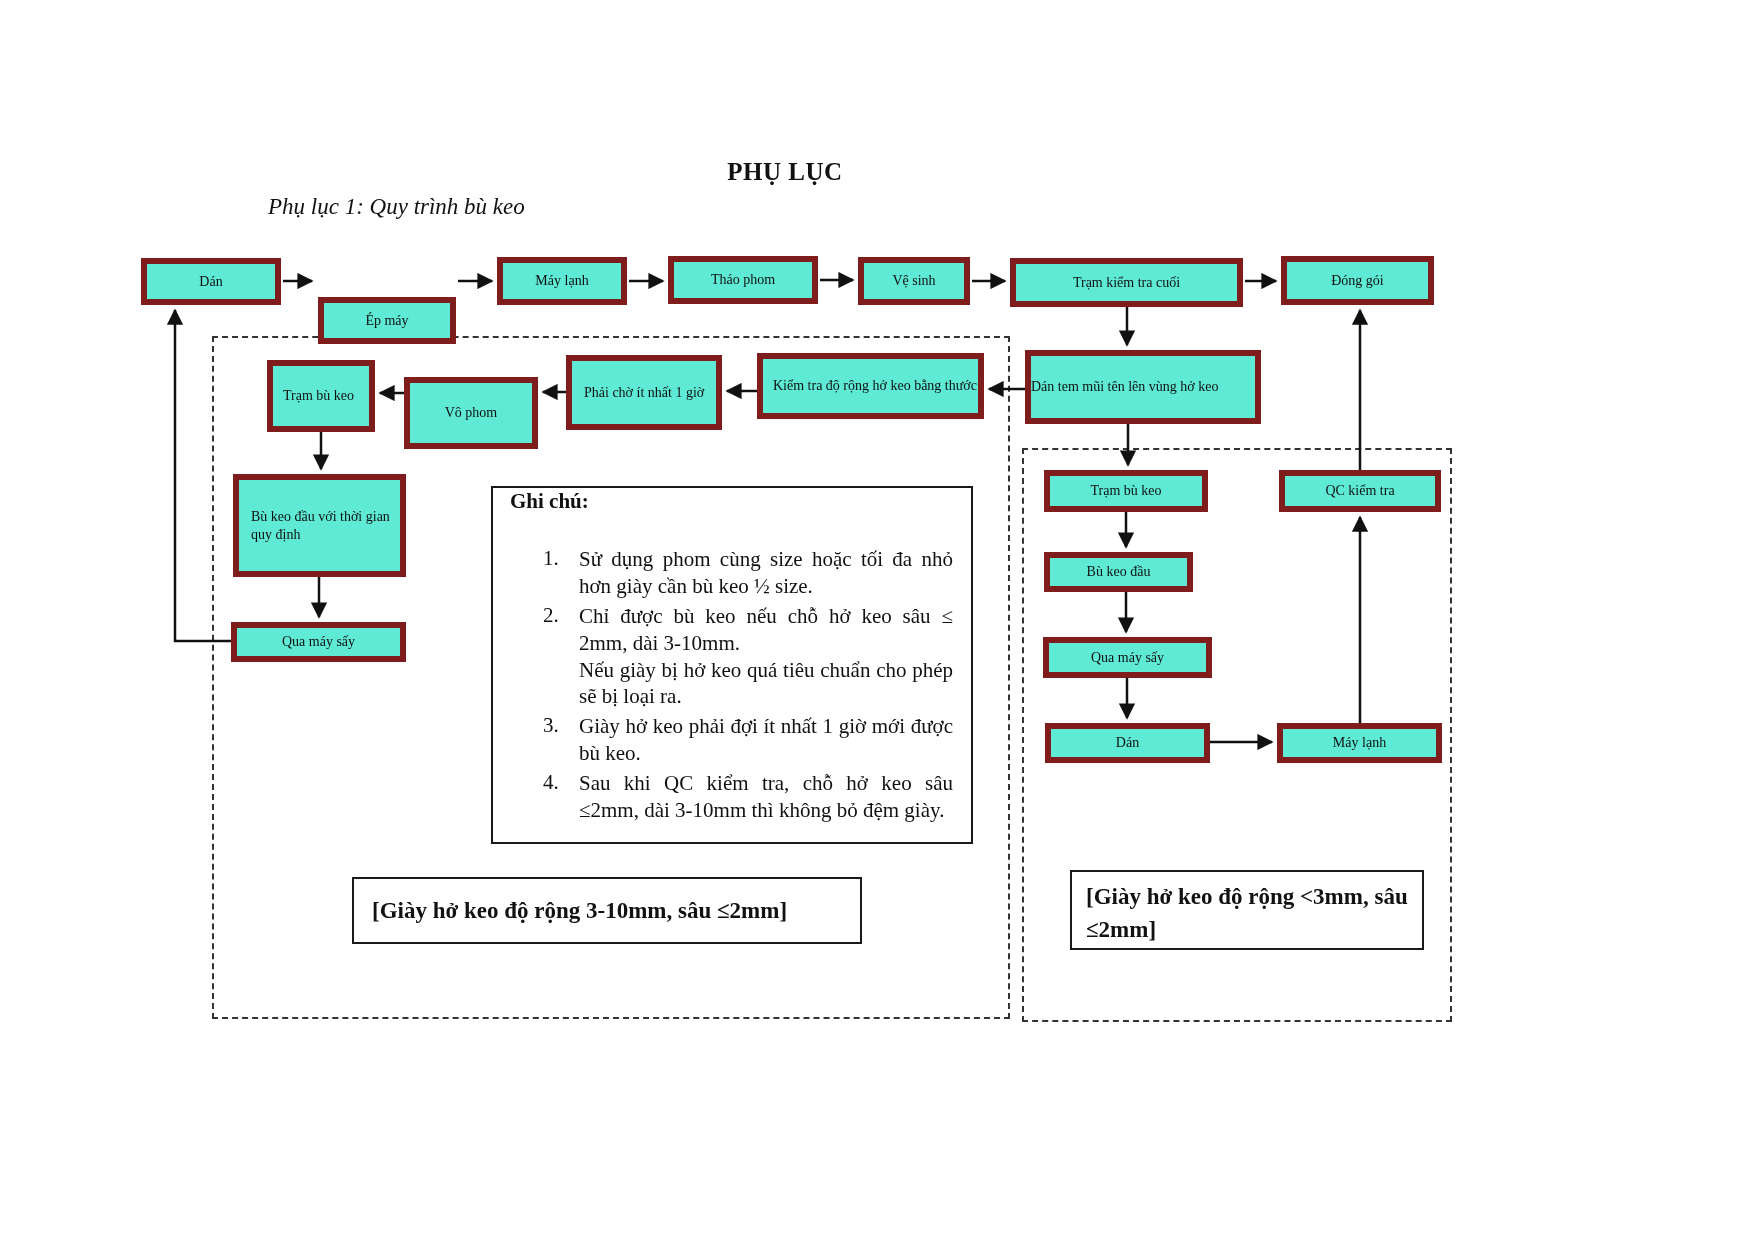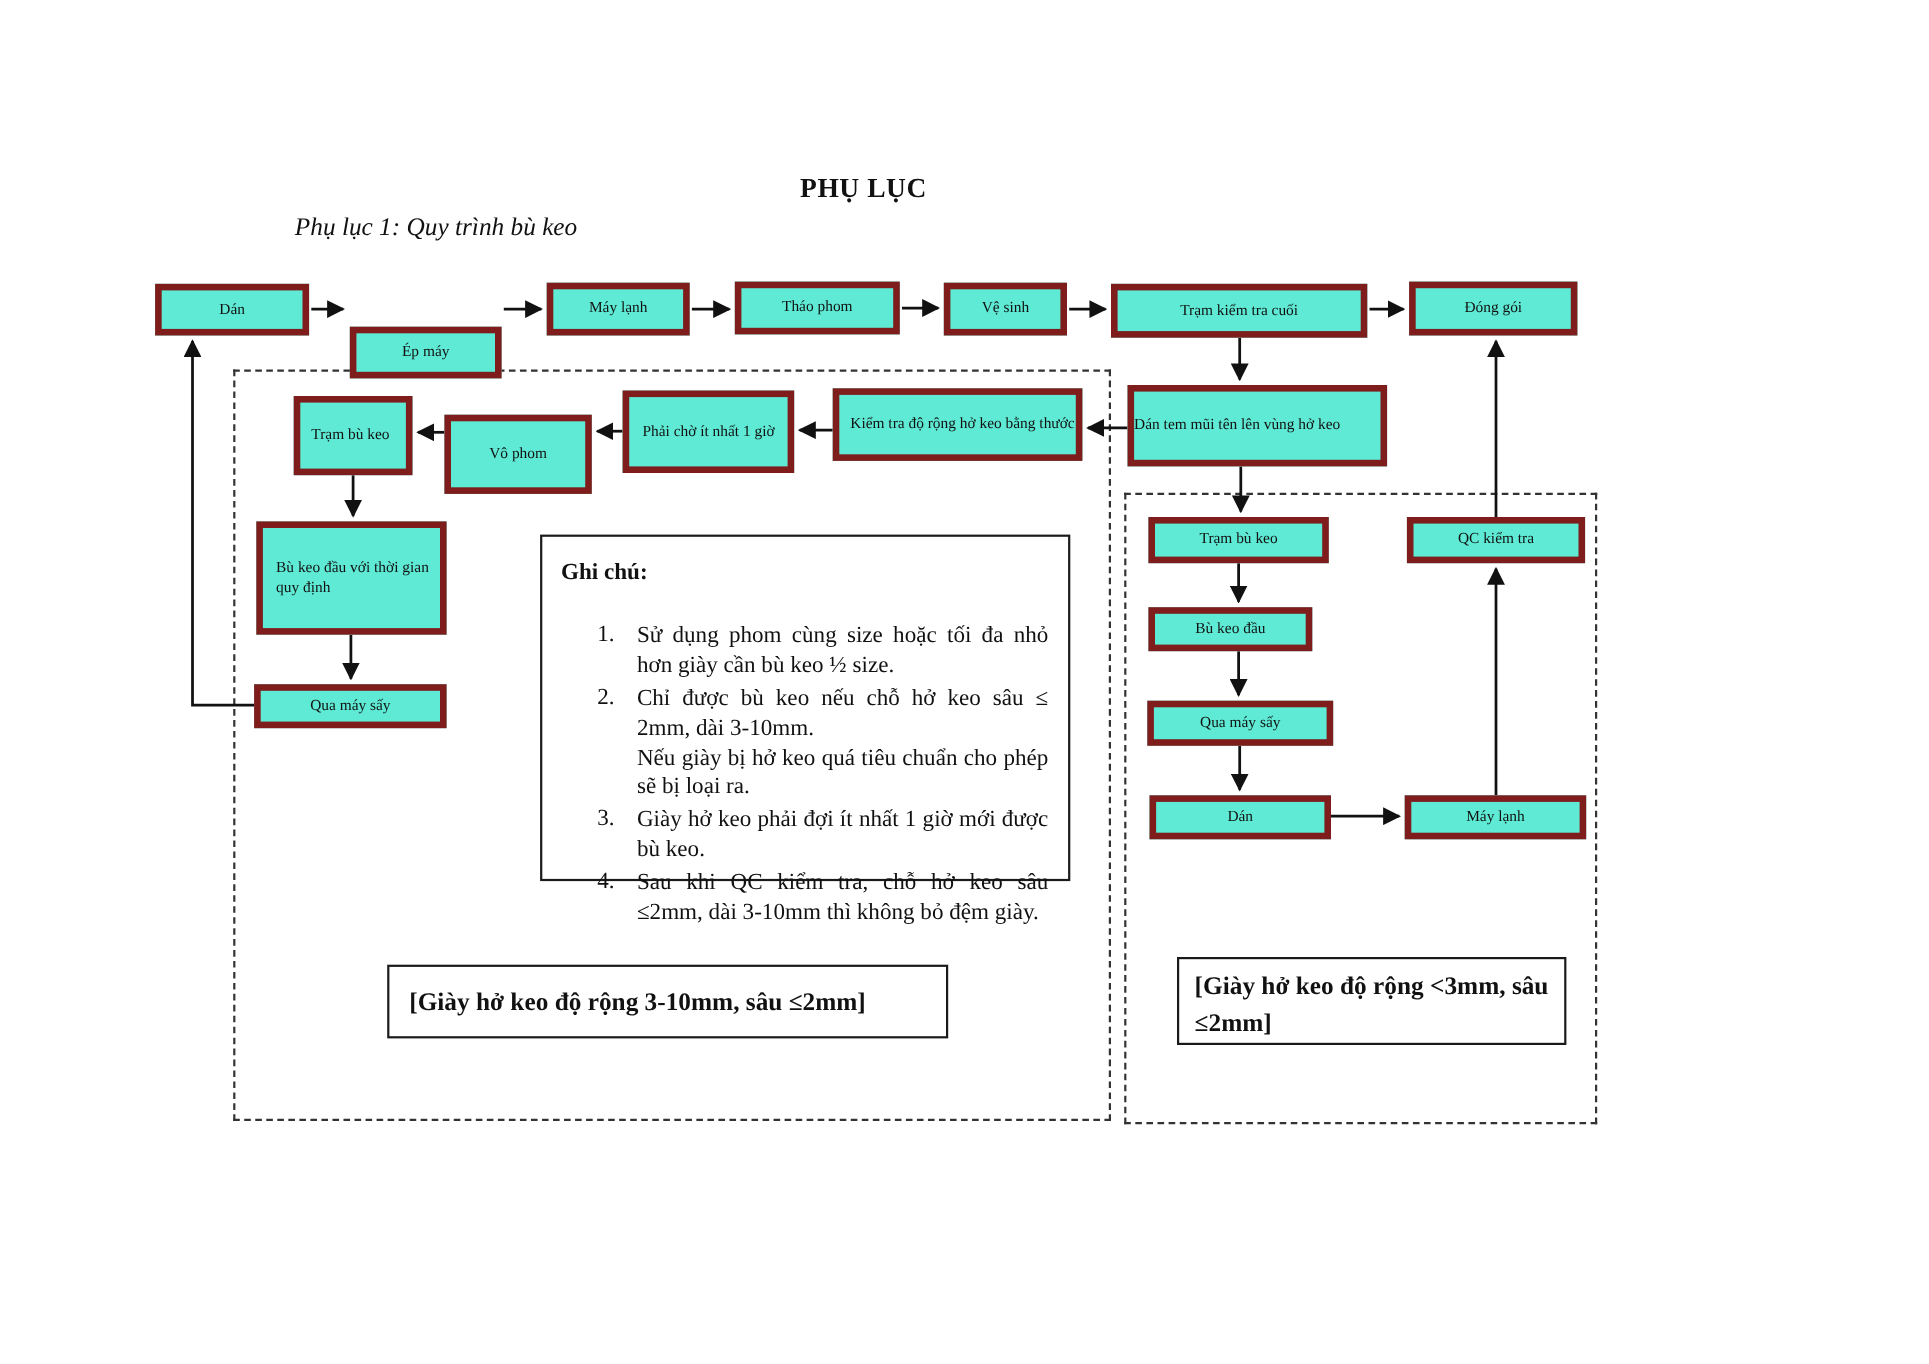--- a/index.html
+++ b/index.html
@@ -31,23 +31,23 @@
   }
 
   .node {
     position: absolute; border: 6px solid #7f1d1d; background: #5eead4;
     display: flex; align-items: center; justify-content: center;
     text-align: center; font-size: 14px; line-height: 1.25; z-index: 2;
   }
   .node.left-align { justify-content: flex-start; text-align: left; }
 
   .notes {
-    position: absolute; left: 491px; top: 486px; width: 482px; height: 315px;
+    position: absolute; left: 491px; top: 486px; width: 482px; height: 358px;
     border: 2px solid #1a1a1a; background: #ffffff; z-index: 2;
-    padding: 19px 18px 12px 17px; font-size: 21px;
+    padding: 1px 18px 12px 17px; font-size: 21px;
   }
   .notes-heading { font-weight: bold; margin-bottom: 32px; }
   .note-item { display: flex; margin: 0 0 3px 33px; }
   .note-num { width: 36px; flex: 0 0 36px; }
   .note-text { flex: 1; white-space: pre-line; text-align: justify; line-height: 1.28; }
 
   .caption {
     position: absolute; border: 2px solid #1a1a1a; background: #ffffff; z-index: 2;
     font-weight: bold; font-size: 23px; line-height: 1.45;
   }

